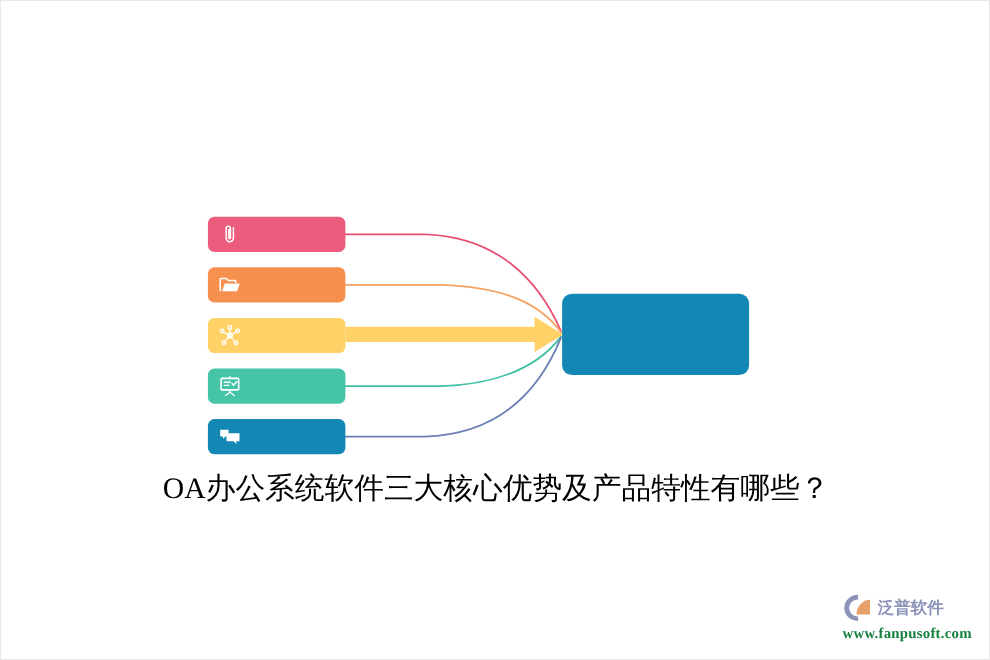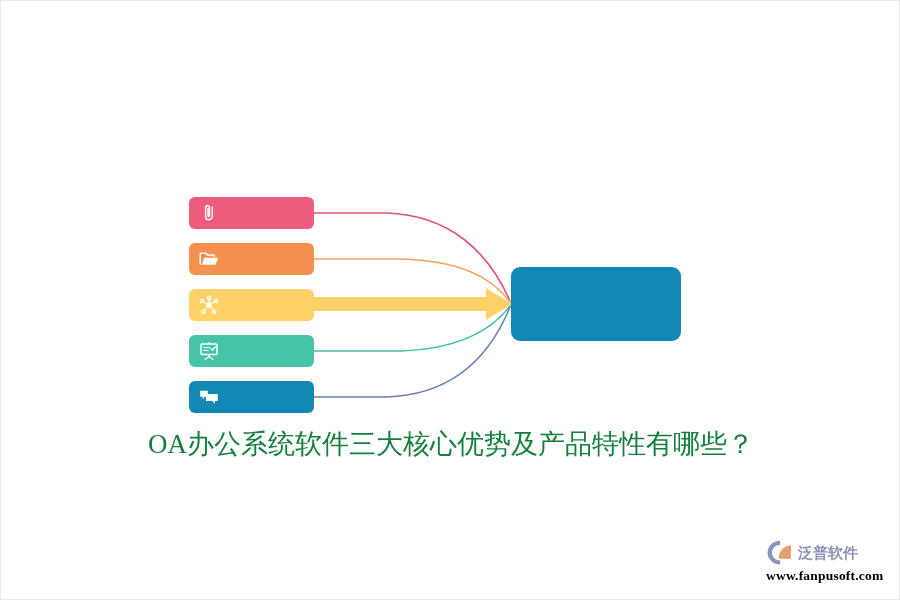--- a/index.html
+++ b/index.html
@@ -70,21 +70,21 @@
   
   #caption {
     position: absolute;
     left: 0;
     top: 423px;
     width: 900px;
     text-align: center;
     font-family: "Liberation Serif", "DejaVu Serif", serif;
     font-size: 27px;
     line-height: 40px;
-    color: #15803d;
+    color: #000000;
     letter-spacing: 0px;
     white-space: nowrap;
   }
 
   
   #brand {
     position: absolute;
     left: 765px;
     top: 536px;
     width: 130px;
@@ -107,21 +107,21 @@
     font-size: 15px;
     font-weight: bold;
     color: #8c93b8;
     line-height: 27px;
     white-space: nowrap;
   }
   #brand-url {
     font-family: "Liberation Serif", "DejaVu Serif", serif;
     font-size: 13.5px;
     font-weight: bold;
-    color: #000000;
+    color: #15803d;
     letter-spacing: 0.2px;
     margin-top: 1px;
     white-space: nowrap;
   }
 </style>
 </head>
 <body>
 
 <div id="canvas">
 

